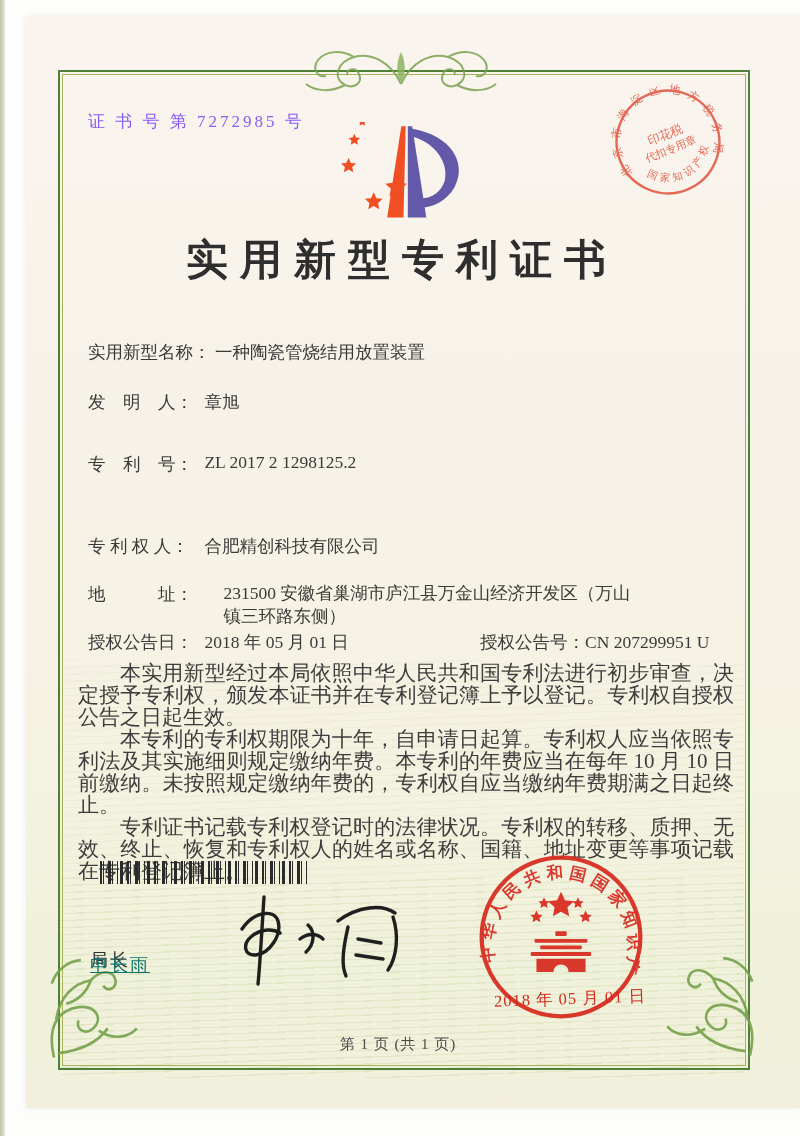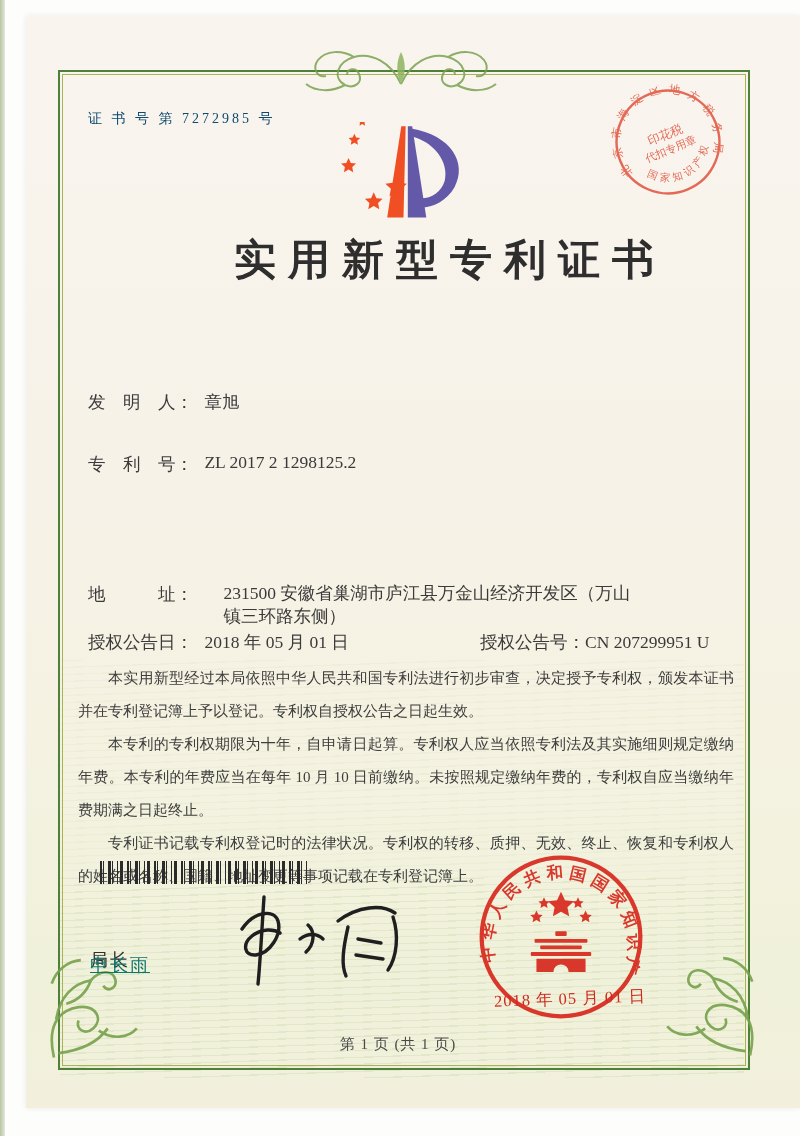--- a/index.html
+++ b/index.html
@@ -13,31 +13,31 @@
   .texture{position:absolute;left:60px;width:684px;pointer-events:none;}
   #texture-strong{top:878px;height:200px;
      background:repeating-linear-gradient(178deg,rgba(150,185,100,.16) 0 1.3px,rgba(0,0,0,0) 1.3px 7px);}
   #texture-soft{top:660px;height:218px;
      background:repeating-linear-gradient(178deg,rgba(150,185,100,.07) 0 1.3px,rgba(0,0,0,0) 1.3px 7px);}
   #frame{position:absolute;left:58px;top:70px;width:688px;height:996px;
          border:2px solid #4f8038;}
   #frame::after{content:"";position:absolute;left:2px;top:2px;right:2px;bottom:2px;
          border:1.5px solid #a6b457;}
   .orn{position:absolute;pointer-events:none;}
-  #cert-no{position:absolute;left:88px;top:110px;font-size:14px;letter-spacing:3px;color:#0c4a6e;}
+  #cert-no{position:absolute;left:88px;top:110px;font-size:17px;letter-spacing:3px;color:#8b5cf6;}
   #logo{position:absolute;left:338px;top:122px;width:144px;height:114px;}
   #title{position:absolute;left:58px;top:232px;width:688px;text-align:center;
-         font-size:42px;font-weight:600;letter-spacing:12px;color:#2e2e2e;margin-left:48px;}
+         font-size:42px;font-weight:600;letter-spacing:12px;color:#2e2e2e;}
   .field-row{position:absolute;left:88px;font-size:17.5px;color:#3a3a3a;white-space:nowrap;}
   .field-label{display:inline-block;min-width:112px;vertical-align:top;}
   .field-value{display:inline-block;vertical-align:top;}
   #row-address .field-value{white-space:normal;width:424px;line-height:23px;margin-left:19px;}
   #auth-no{position:absolute;left:448px;top:630px;font-size:17.5px;color:#3a3a3a;white-space:nowrap;margin-left:32px;}
-  #paragraphs{position:absolute;left:78px;top:662px;width:656px;font-size:15px;
-         line-height:33px;color:#3d3d3d;text-align:justify;}
+  #paragraphs{position:absolute;left:78px;top:662px;width:656px;font-size:21px;
+         line-height:22px;color:#3d3d3d;text-align:justify;}
   #paragraphs p{margin:0;text-indent:2em;}
   #barcode{position:absolute;left:100px;top:861px;width:207px;height:23px;
      background:
        repeating-linear-gradient(90deg,#2b2b2b 0 2px,transparent 2px 3px,#2b2b2b 3px 4px,transparent 4px 8px,
        #2b2b2b 8px 11px,transparent 11px 12px,#2b2b2b 12px 13px,transparent 13px 17px,
        #2b2b2b 17px 18px,transparent 18px 20px,#2b2b2b 20px 23px,transparent 23px 27px);}
   #signer-title{position:absolute;left:90px;top:920px;font-size:18px;color:#2f2f2f;letter-spacing:2px;margin-top:28px;}
   #signer-name{position:absolute;left:90px;top:953px;font-size:18px;color:#0f766e;letter-spacing:2px;text-decoration:underline;}
   #autograph{position:absolute;left:212px;top:886px;width:200px;height:102px;}
   #seal{position:absolute;left:476px;top:852px;width:170px;height:170px;opacity:.92;}
@@ -104,27 +104,35 @@
       <path d="M48,24 l2.6,5.6 6,.7 -4.4,4.1 1.2,5.9 -5.4,-3 -5.3,3 1.1,-5.9 -4.4,-4.1 6,-.7 Z" transform="translate(-2,-16) scale(0.48)"></path>
     </g>
     <g fill="#6459a8">
       <polygon points="63,4 67,4 80,88 63,88"></polygon>
       <path d="M66,6 C103,12 118,38 106,60 C97,76 78,82 66,77 L68,69 C80,73 93,67 97,54 C101,38 88,18 65,13 Z"></path>
     </g>
   </svg>
 
   <div id="title">实用新型专利证书</div>
 
+  <div class="field-row" style="top:340px">
+    <span class="field-label">实用新型名称：</span>
+    <span class="field-value">一种陶瓷管烧结用放置装置</span>
+  </div>
   <div class="field-row" style="top:390px">
     <span class="field-label">发　明　人：</span>
     <span class="field-value">章旭</span>
   </div>
   <div class="field-row" style="top:452px">
     <span class="field-label">专　利　号：</span>
     <span class="field-value">ZL 2017 2 1298125.2</span>
+  </div>
+  <div class="field-row" style="top:534px">
+    <span class="field-label">专 利 权 人：</span>
+    <span class="field-value">合肥精创科技有限公司</span>
   </div>
   <div class="field-row" id="row-address" style="top:582px">
     <span class="field-label">地　　　址：</span>
     <span class="field-value">231500 安徽省巢湖市庐江县万金山经济开发区（万山镇三环路东侧）</span>
   </div>
   <div class="field-row" style="top:630px">
     <span class="field-label">授权公告日：</span>
     <span class="field-value">2018 年 05 月 01 日</span>
   </div>
   <div id="auth-no">

